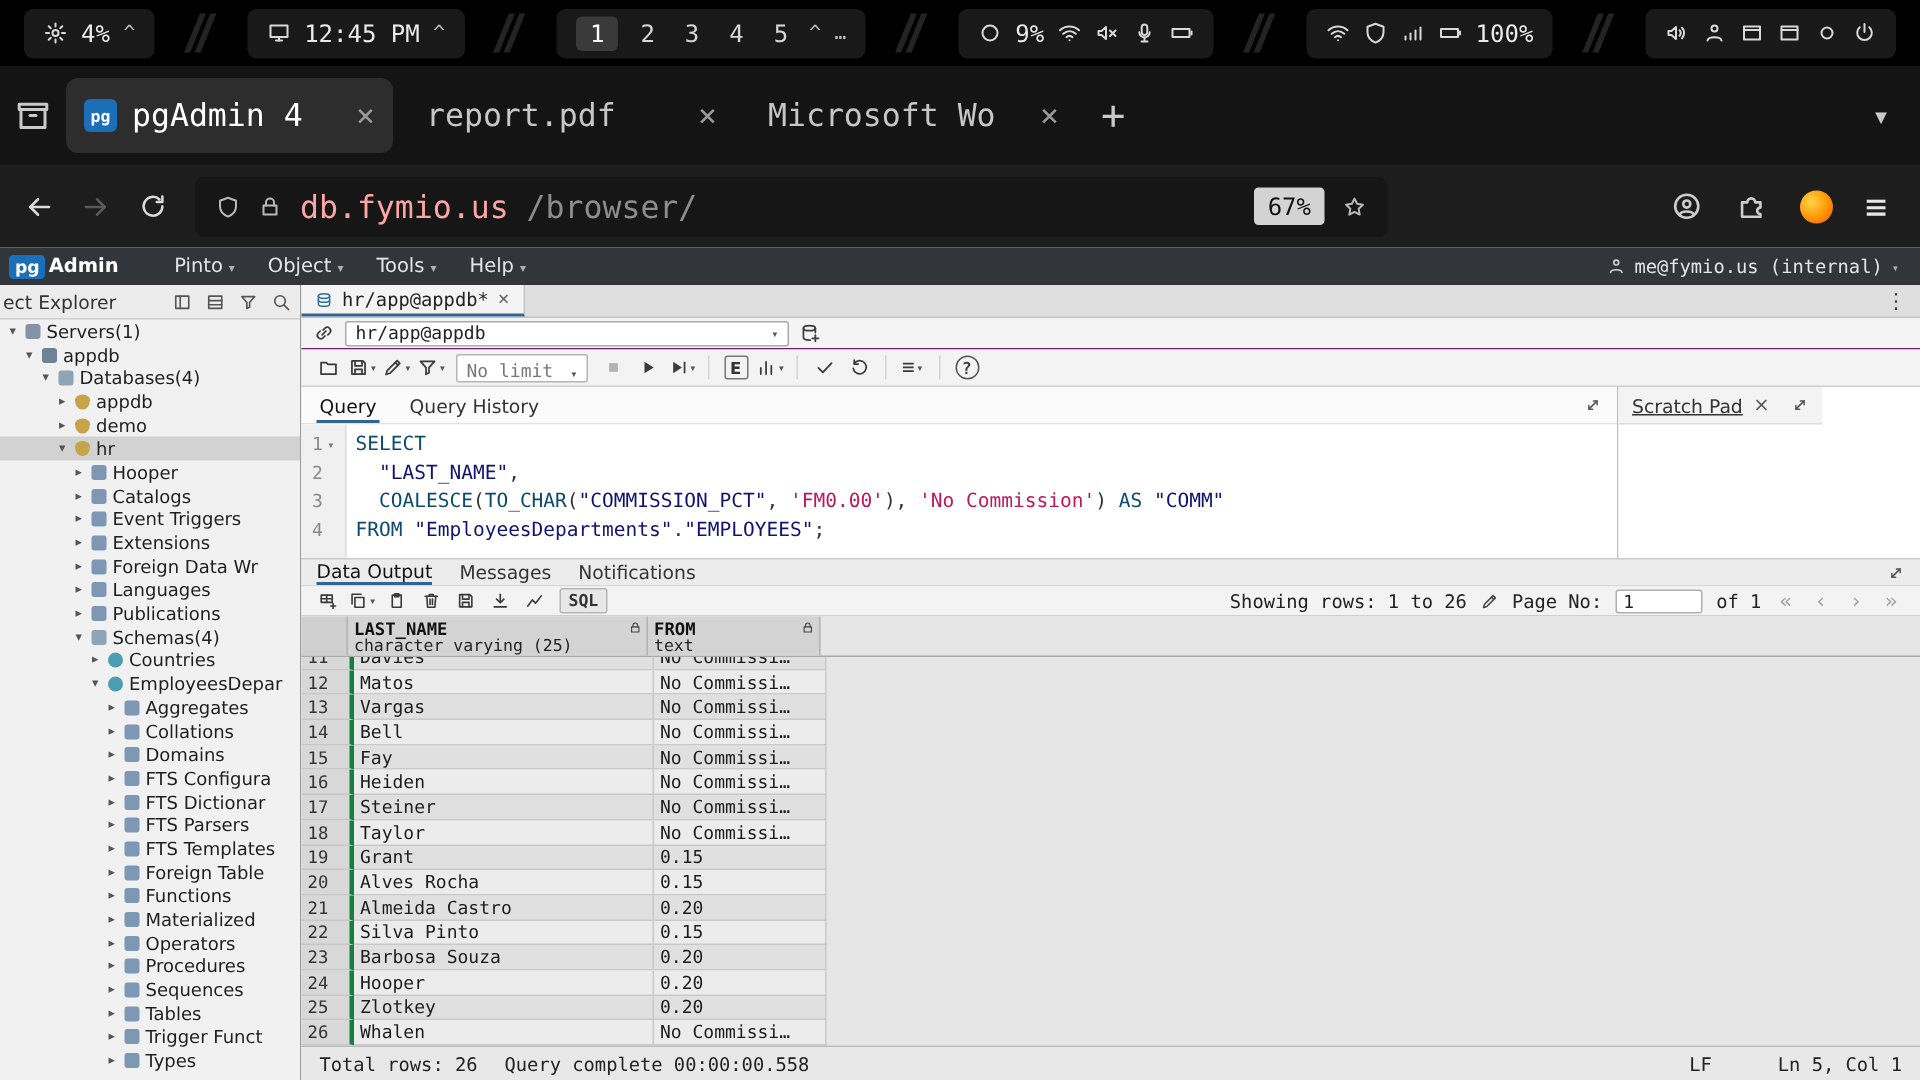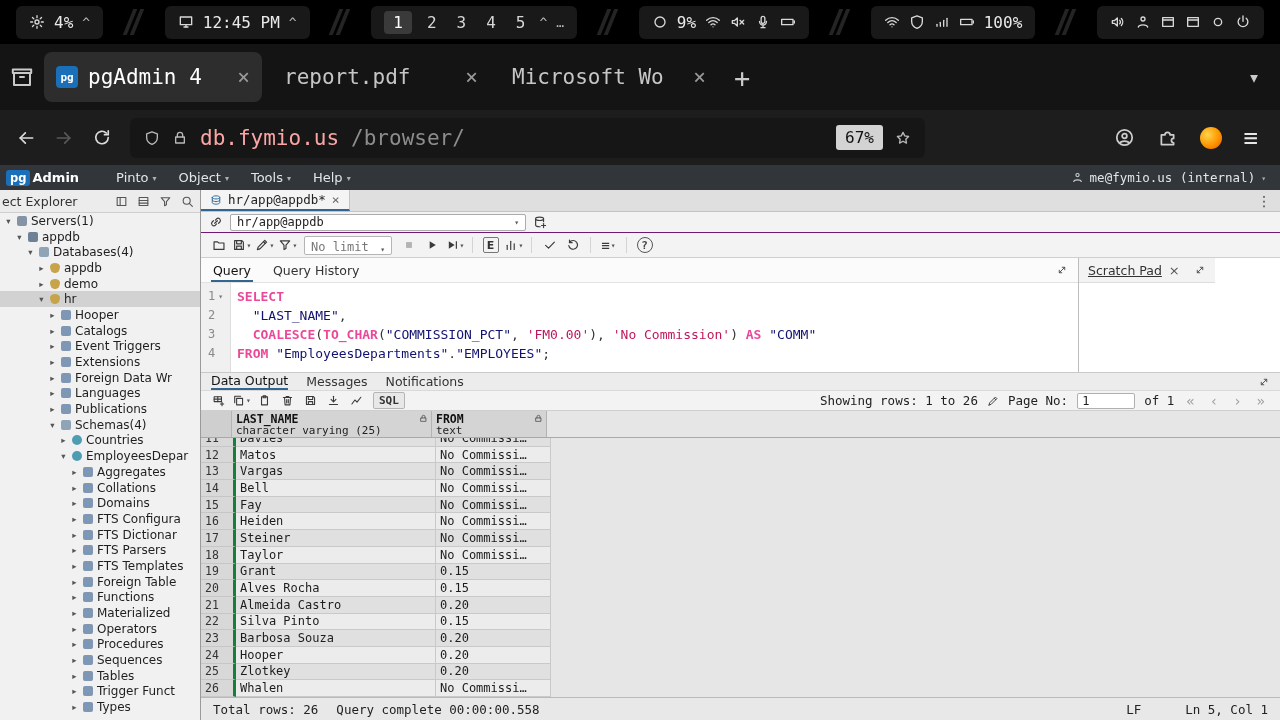--- a/index.html
+++ b/index.html
@@ -101,21 +101,21 @@
   .editor{width:878px;display:flex;flex-direction:column;border-right:1px solid #bdbdbd}
   .edtabs{height:25px;background:#fbfbfb;border-bottom:1px solid #e2e2e2;display:flex;align-items:flex-end;gap:18px;padding:0 10px;font-family:"DejaVu Sans",sans-serif;font-size:12.5px;color:#333}
   .edtab{padding:3px 2px 4px}
   .edtab.active{color:#111;border-bottom:2px solid #326690;padding-bottom:2px}
   .edtabs [data-icon],.schead [data-icon],.outhead [data-icon]{width:12px;height:12px;color:#555;align-self:center}
   .edbody{flex:1;display:flex;background:#fff;overflow:hidden}
   .gutter{width:30px;background:#f0f0f0;border-right:1px solid #ddd;color:#8a8a8a;font-size:12px;line-height:19px;padding-top:4px}
   .gl{display:flex;align-items:center;padding-left:7px}
   .gl .fold{font-size:8px;color:#777;margin-left:3px}
   .code{flex:1;padding:4px 0 0 6px;font-size:13px;line-height:19px;white-space:pre;color:#333}
-  .c-kw{color:#ec4899;font-weight:bold}
+  .c-kw{color:#0c4a6e;font-weight:normal}
   .c-str{color:#be185d}
   .c-id{color:#121270}
   .scratch{flex:1;display:flex;flex-direction:row;background:#fff;min-width:0}
   .schead{height:25px;background:#f3f3f3;border-bottom:1px solid #ddd;display:flex;align-items:center;gap:7px;padding:0 9px;font-family:"DejaVu Sans",sans-serif;font-size:12.5px;color:#333}
   .sclabel{text-decoration:underline}
   .scclose{color:#555;font-size:13px}
   .scbody{flex:1;background:#fff}
   
   .outhead{height:19px;background:#ececec;border-top:1px solid #c9c9c9;border-bottom:1px solid #d9d9d9;display:flex;align-items:stretch;gap:18px;padding:0 10px;font-family:"DejaVu Sans",sans-serif;font-size:12.5px;color:#333;flex-shrink:0}
   .otab{display:flex;align-items:center}

